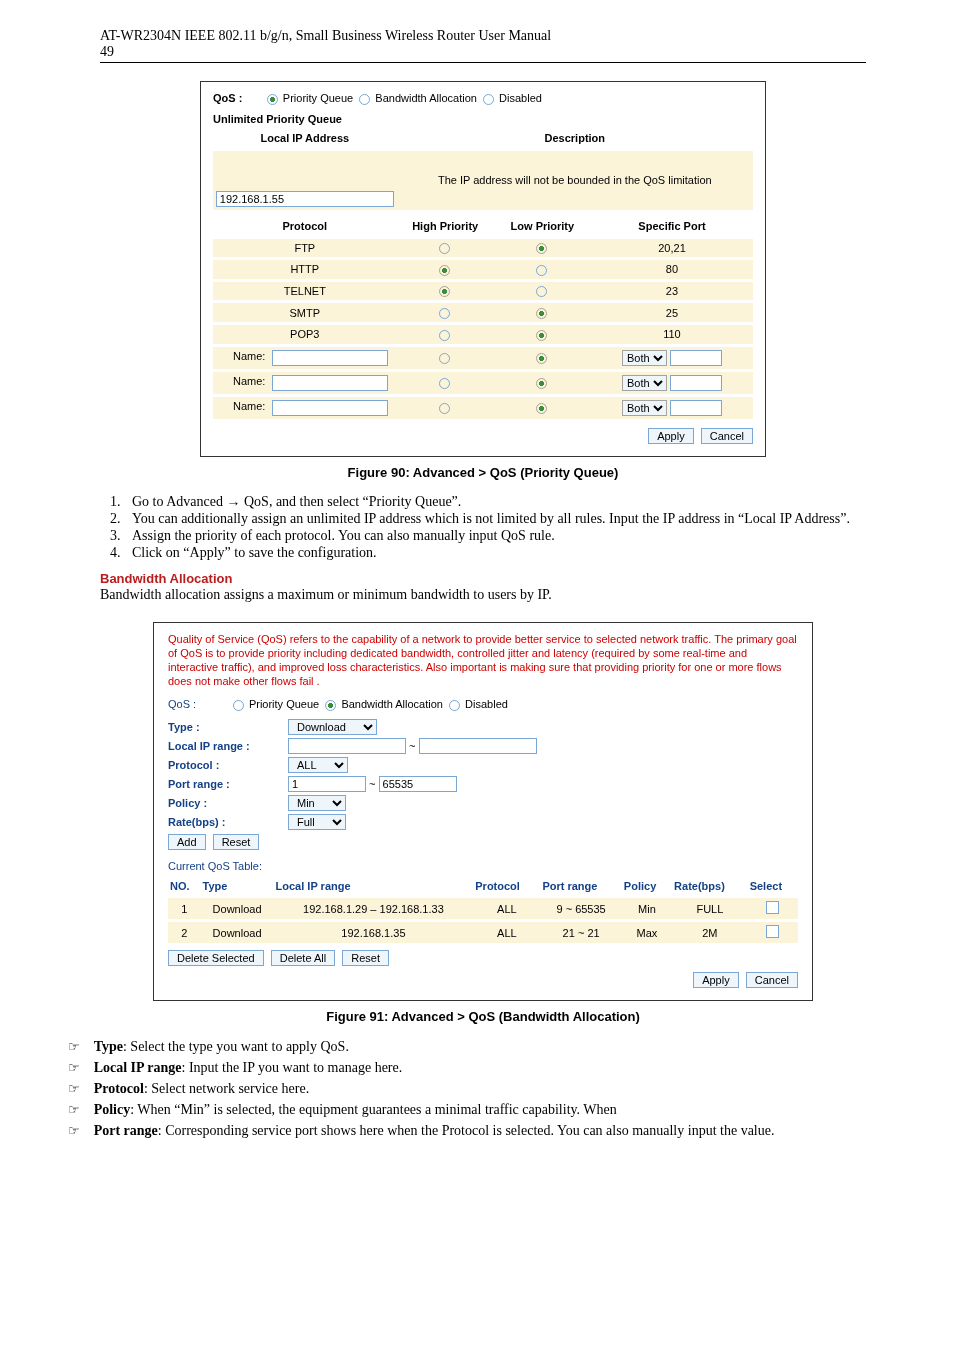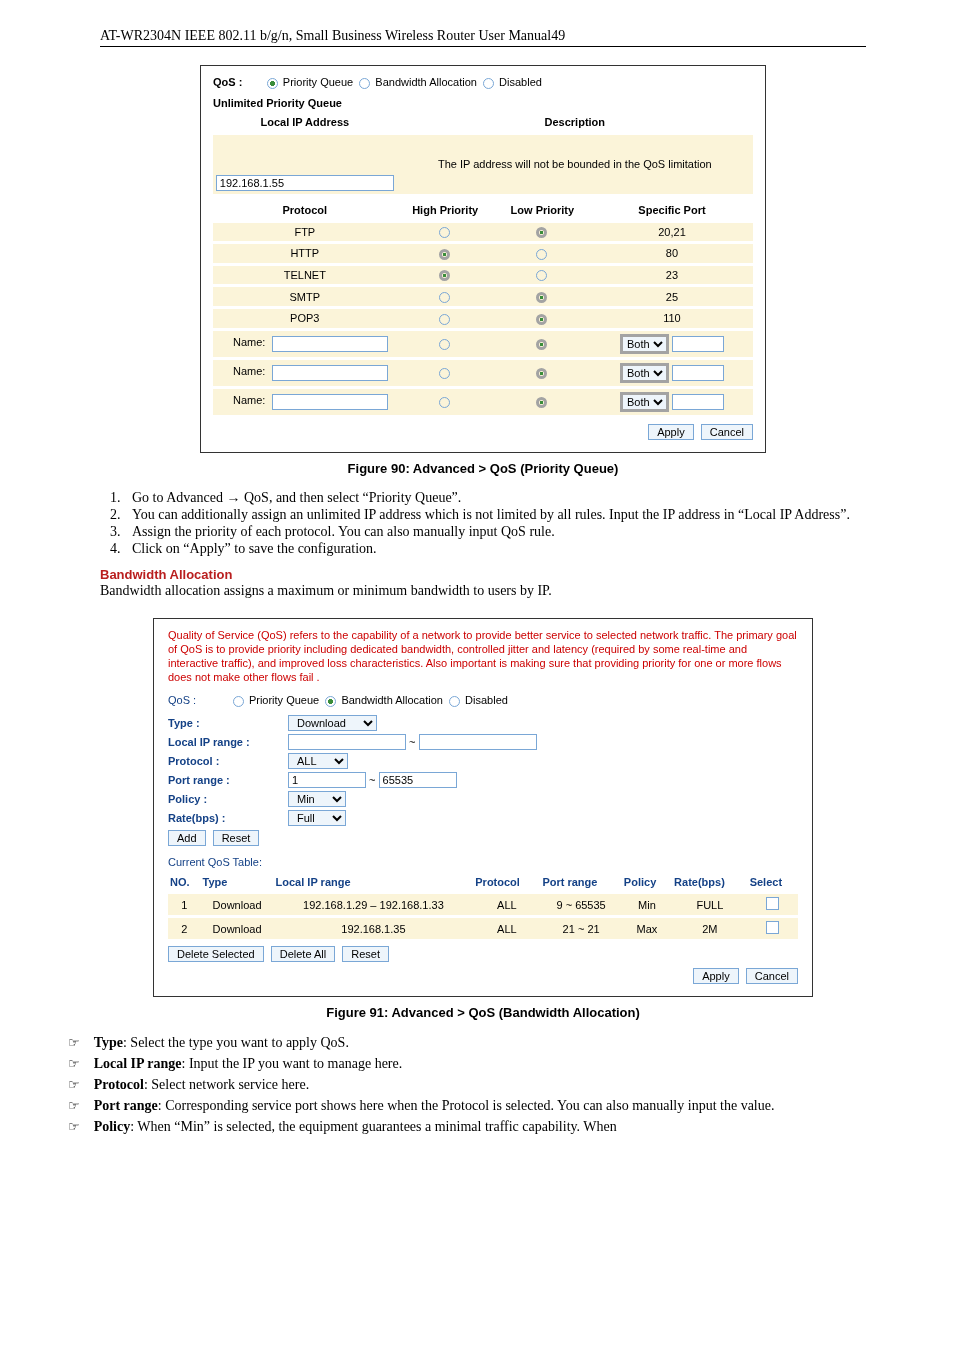--- a/index.html
+++ b/index.html
@@ -1,37 +1,37 @@
 <!DOCTYPE html>
 <html><head>
 <meta charset="utf-8">
 <style>
   html,body{margin:0;padding:0;background:#fff;font-family:"Times New Roman",serif;color:#000;}
   .page{width:954px;min-height:1350px;margin:0 auto;box-sizing:border-box;padding:28px 88px 40px 100px;position:relative;}
-  .hdr-row{display:flex;justify-content:flex-start;border-bottom:1px solid #000;padding-bottom:2px;font-size:14px;}
+  .hdr-row{display:flex;justify-content:center;border-bottom:1px solid #000;padding-bottom:2px;font-size:14px;flex-direction:column;}
   .figpanel{border:1px solid #333;margin:18px auto 6px auto;background:#fff;}
   .figcaption{text-align:center;font-weight:bold;font-family:Arial,sans-serif;font-size:13px;margin:8px 0 14px;}
   .body-text{font-size:14px;line-height:1.35;}
   .olist{margin:14px 0 10px 24px;padding:0;font-size:14px;}
   .olist li{margin:1px 0;padding-left:8px;}
   .section-red{color:#b91e1e;font-weight:bold;font-family:Arial,sans-serif;font-size:13px;margin-top:10px;}
   
   .shot{font-family:Arial,sans-serif;font-size:11px;color:#000;padding:10px 12px 12px;width:540px;}
   .shot .lbl{font-weight:bold;}
   .mode-row{margin-bottom:8px;}
   .mode-row .dot,.radio-dot{display:inline-block;width:11px;height:11px;border:1px solid #7aa7d6;border-radius:50%;vertical-align:middle;margin-right:2px;box-sizing:border-box;}
   .dot.sel,.radio-dot.sel{background:radial-gradient(circle at center,#3a8d3a 0 40%,transparent 42%);}
   .tbl{width:100%;border-collapse:separate;border-spacing:0 3px;}
   .tbl th{font-weight:bold;font-size:11px;text-align:center;padding:4px 2px;}
   .tbl td{text-align:center;padding:3px 2px;font-size:11px;}
   .tbl td:first-child{width:34%;}
   .band{background:#fbf4d9;}
   .ip-input{width:170px;border:1px solid #7aa7d6;background:#fff;font-size:11px;padding:1px 3px;margin-top:37px;}
   .small-input{width:60px;border:1px solid #7aa7d6;background:#fff;font-size:11px;padding:1px 2px;}
-  .sel{font-size:11px;border:3px solid #a3a3a3;background:#eef5fb;}
+  .sel{font-size:11px;border:1px solid #a3a3a3;background:#eef5fb;}
   .btn{display:inline-block;border:1px solid #7aa7d6;background:#eef5fb;font-size:11px;padding:1px 8px;margin-left:4px;}
   .btn-row{text-align:right;margin-top:6px;}
   
   .shot2{font-family:Arial,sans-serif;font-size:11px;color:#000;padding:10px 14px 12px;width:630px;}
   .red{color:#c00;}
   .form-row{display:flex;align-items:center;margin:3px 0;}
   .form-row .flabel{width:120px;font-weight:bold;color:#144186;}
   .fld{border:1px solid #7aa7d6;background:#fff;font-size:11px;padding:1px 3px;}
   .dd{border:1px solid #7aa7d6;background:#eef5fb;font-size:11px;padding:0 14px 0 4px;}
   .tbl2{width:100%;border-collapse:separate;border-spacing:0 3px;margin-top:2px;}
@@ -234,17 +234,17 @@
     <span class="btn">Apply</span>
     <span class="btn">Cancel</span>
   </div>
 </div>
 <div class="figcaption">Figure 91: Advanced &gt; QoS (Bandwidth Allocation)</div>
 
 <div class="bullets body-text">
   <p class="bl"><span class="hand">☞</span><b>Type</b><span>: Select the type you want to apply QoS.</span></p>
   <p class="bl"><span class="hand">☞</span><b>Local IP range</b><span>: Input the IP you want to manage here.</span></p>
   <p class="bl"><span class="hand">☞</span><b>Protocol</b><span>: Select network service here.</span></p>
+  <p class="bl"><span class="hand">☞</span><b>Policy</b><span>: When “Min” is selected, the equipment guarantees a minimal traffic capability. When</span></p>
   <p class="bl"><span class="hand">☞</span><b>Port range</b><span>: Corresponding service port shows here when the Protocol is selected. You can also manually input the value.</span></p>
-  <p class="bl"><span class="hand">☞</span><b>Policy</b><span>: When “Min” is selected, the equipment guarantees a minimal traffic capability. When</span></p>
 </div>
 
 </div>
 
 </body></html>

